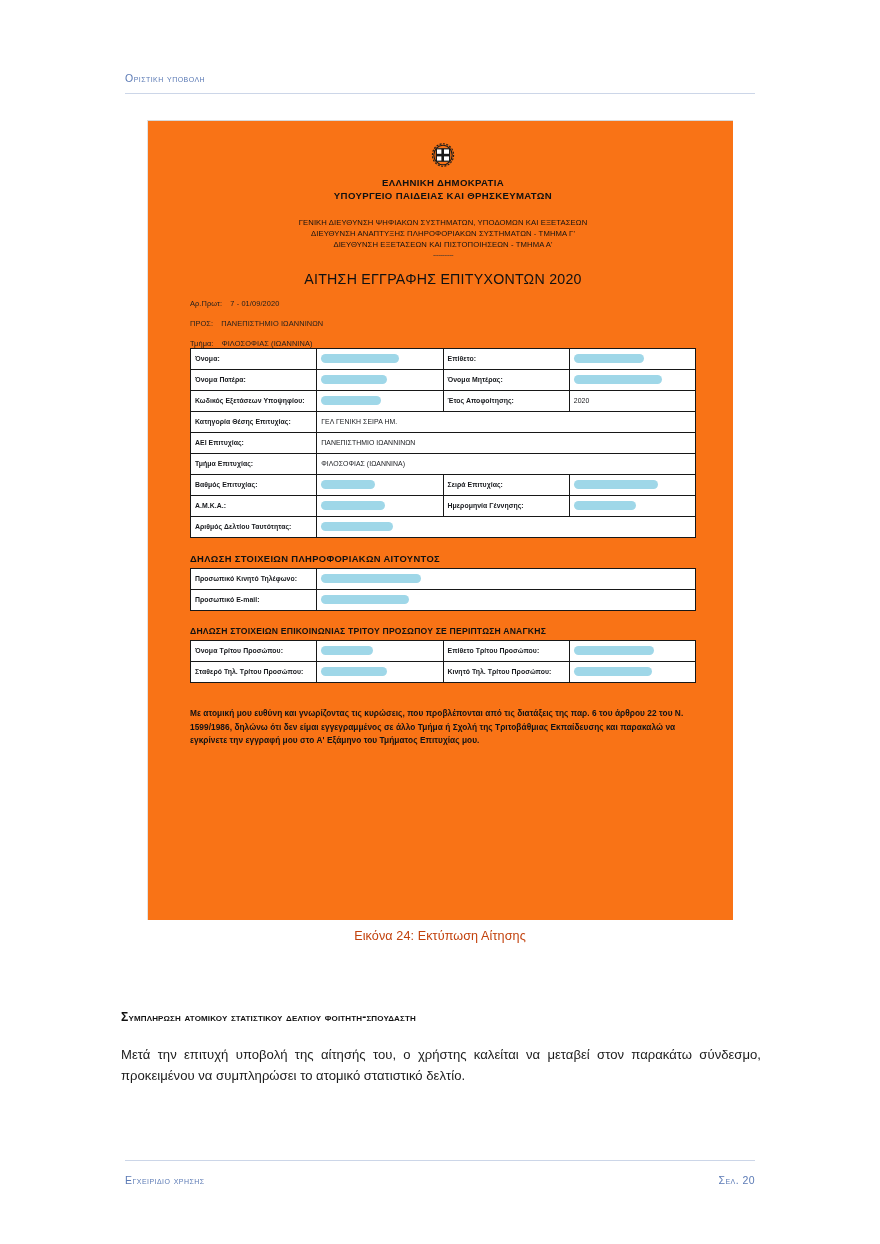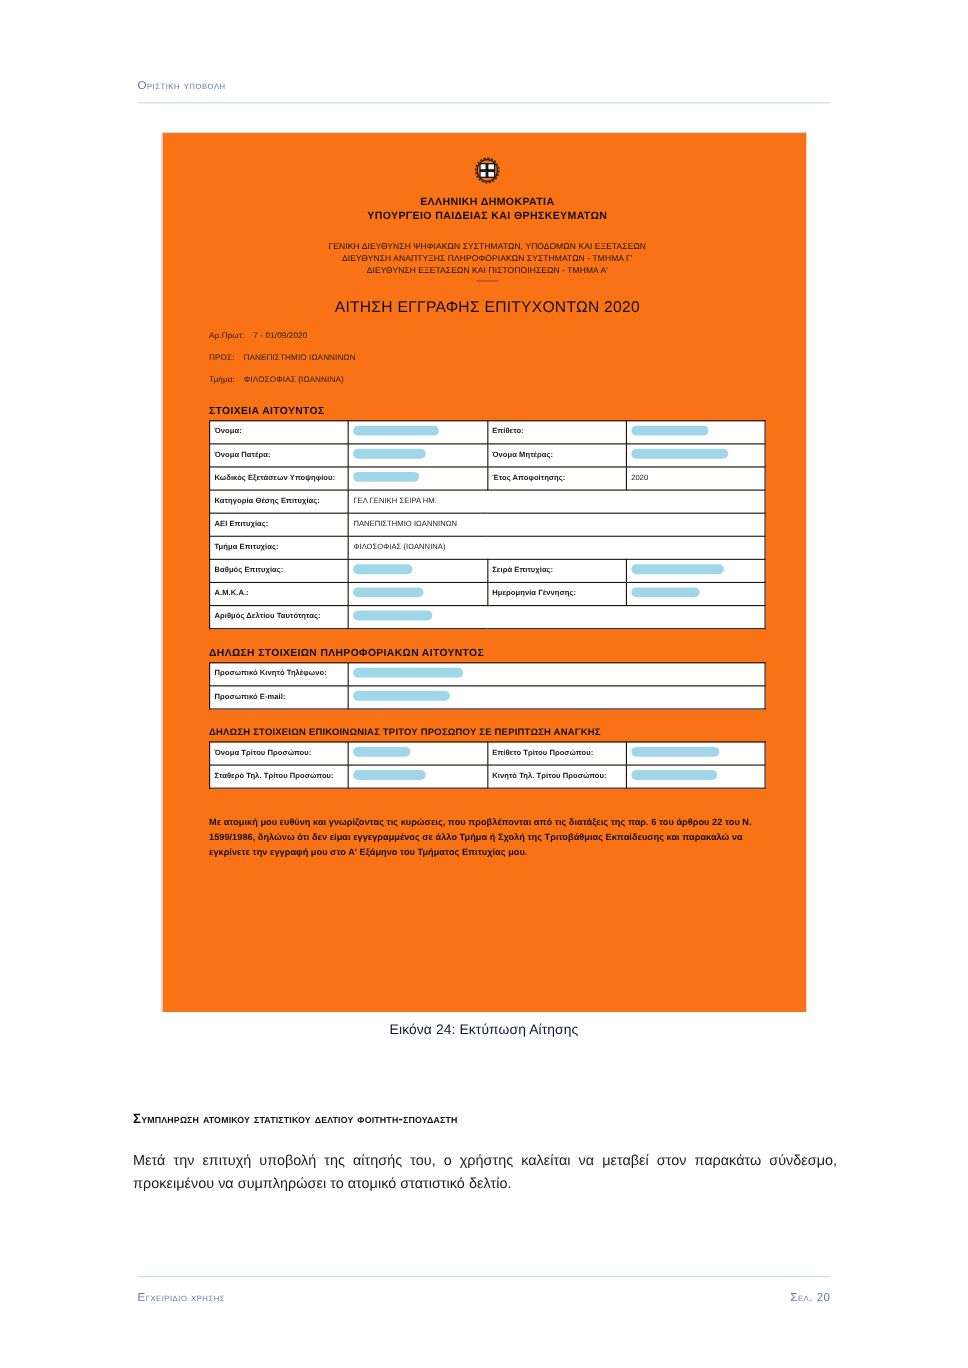--- a/index.html
+++ b/index.html
@@ -163,21 +163,21 @@
     color: #101215;
   }
 
   
   .caption {
     position: absolute;
     left: 0; right: 0;
     top: 929px;
     text-align: center;
     font-size: 12.6px;
-    color: #0f172a;
+    color: #c2410c;
     letter-spacing: .1px;
   }
 
   
   .body-heading {
     position: absolute;
     left: 121px;
     top: 1010px;
     width: 640px;
     font-size: 12.1px;
@@ -274,21 +274,20 @@
     </div>
     <div class="meta-line">
       <span class="lbl">ΠΡΟΣ:</span>
       <span class="val">ΠΑΝΕΠΙΣΤΗΜΙΟ ΙΩΑΝΝΙΝΩΝ</span>
     </div>
     <div class="meta-line">
       <span class="lbl">Τμήμα:</span>
       <span class="val">ΦΙΛΟΣΟΦΙΑΣ (ΙΩΑΝΝΙΝΑ)</span>
     </div>
 
-    <div class="section-title">ΣΤΟΙΧΕΙΑ ΑΙΤΟΥΝΤΟΣ</div>
     <table class="form">
       <colgroup>
         <col style="width:25%">
           <col style="width:25%">
           <col style="width:25%">
           <col style="width:25%">
       </colgroup>
       <tbody id="applicant-body">
           <tr>
             <td class="lbl">Όνομα:</td>

